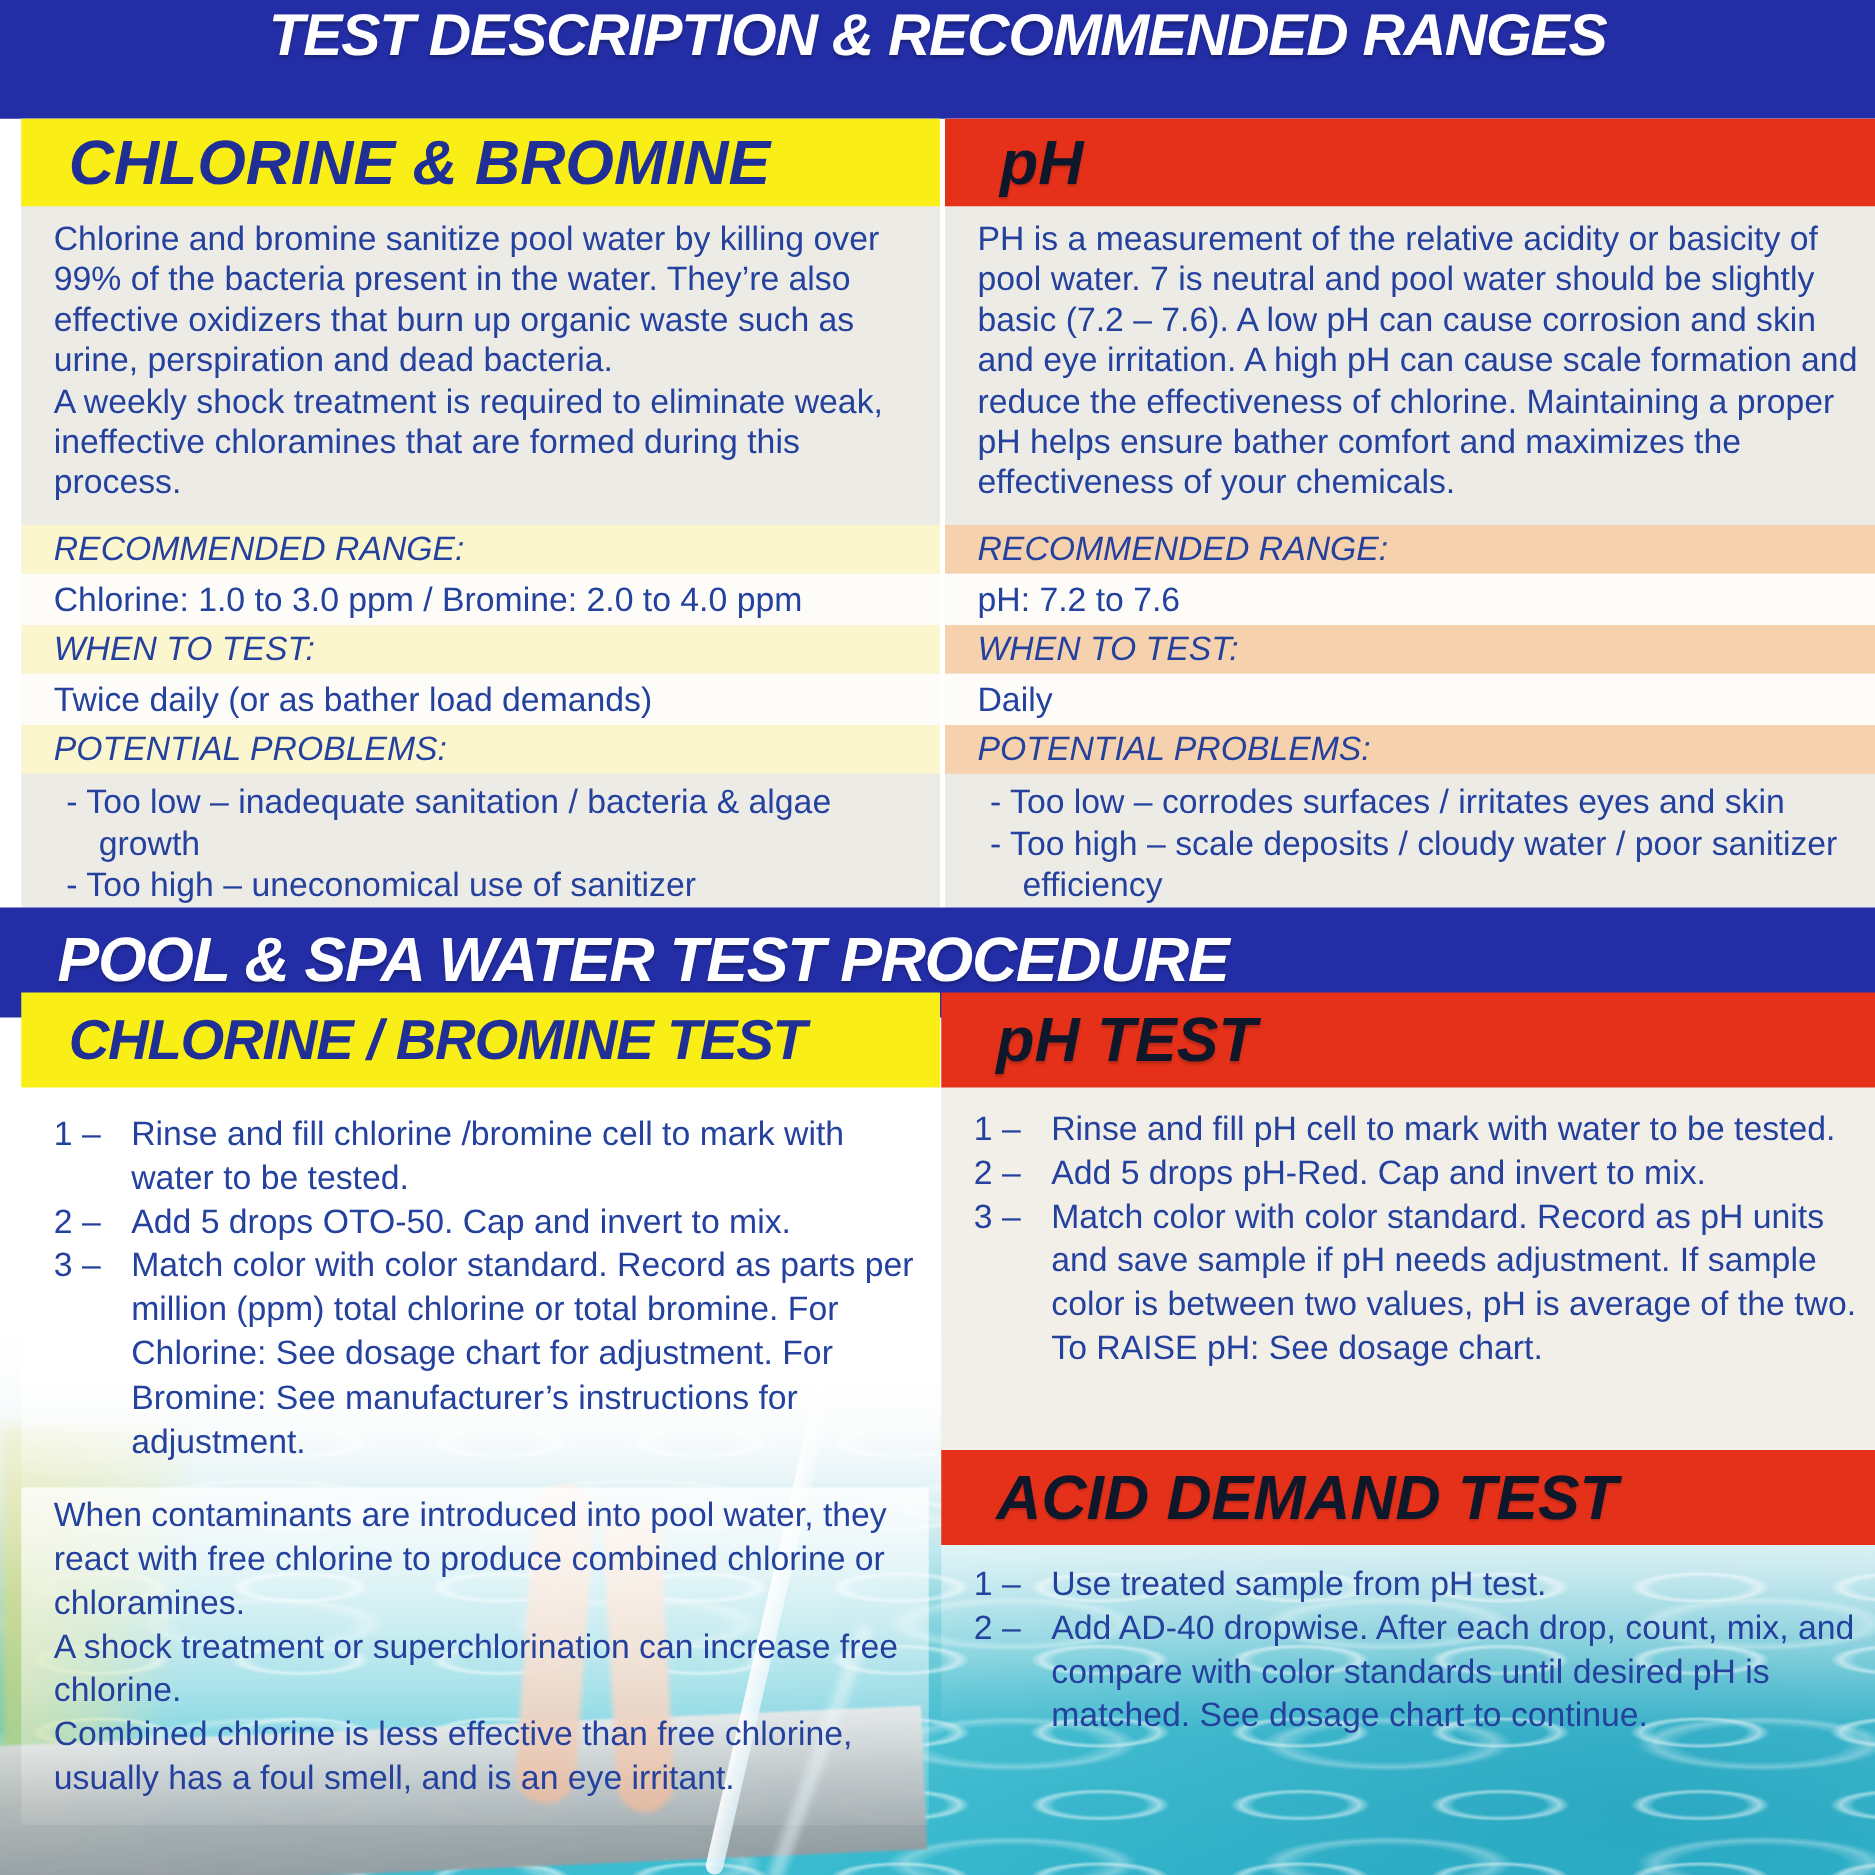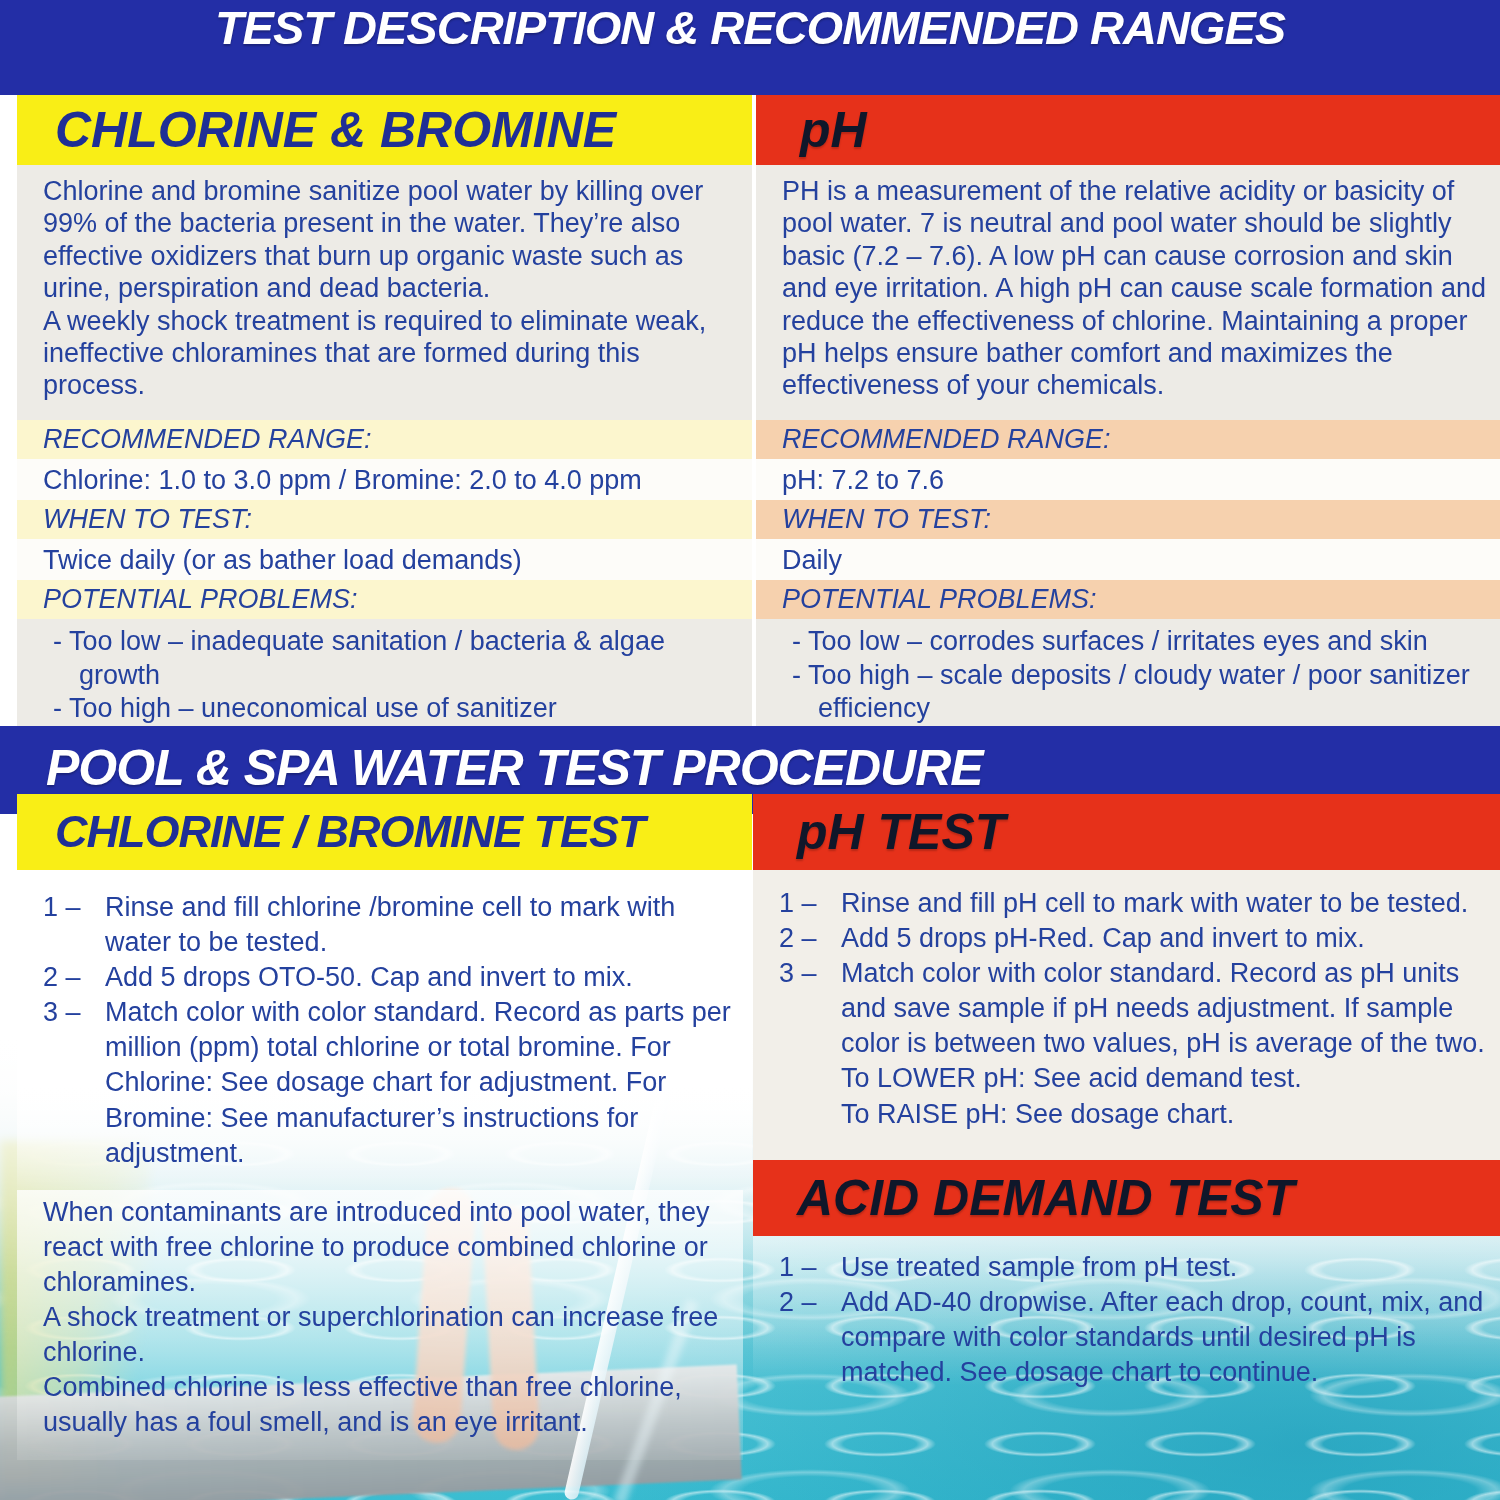--- a/index.html
+++ b/index.html
@@ -206,21 +206,20 @@
         <span class="step-text">Rinse and fill pH cell to mark with water to be tested.</span>
       </div>
       <div class="step">
         <span class="step-num">2 –</span>
         <span class="step-text">Add 5 drops pH-Red. Cap and invert to mix.</span>
       </div>
       <div class="step">
         <span class="step-num">3 –</span>
         <span class="step-text">
           <span>Match color with color standard. Record as pH units and save sample if pH needs adjustment. If sample color is between two values, pH is average of the two.</span>
-          <div>To LOWER pH: See acid demand test.</div>
           <div>To RAISE pH: See dosage chart.</div>
         </span>
       </div>
     </div>
     <div class="band band-red band-bot">
       <span class="band-title white">ACID DEMAND TEST</span>
     </div>
     <div class="steps acid-steps">
       <div class="step">
         <span class="step-num">1 –</span>

